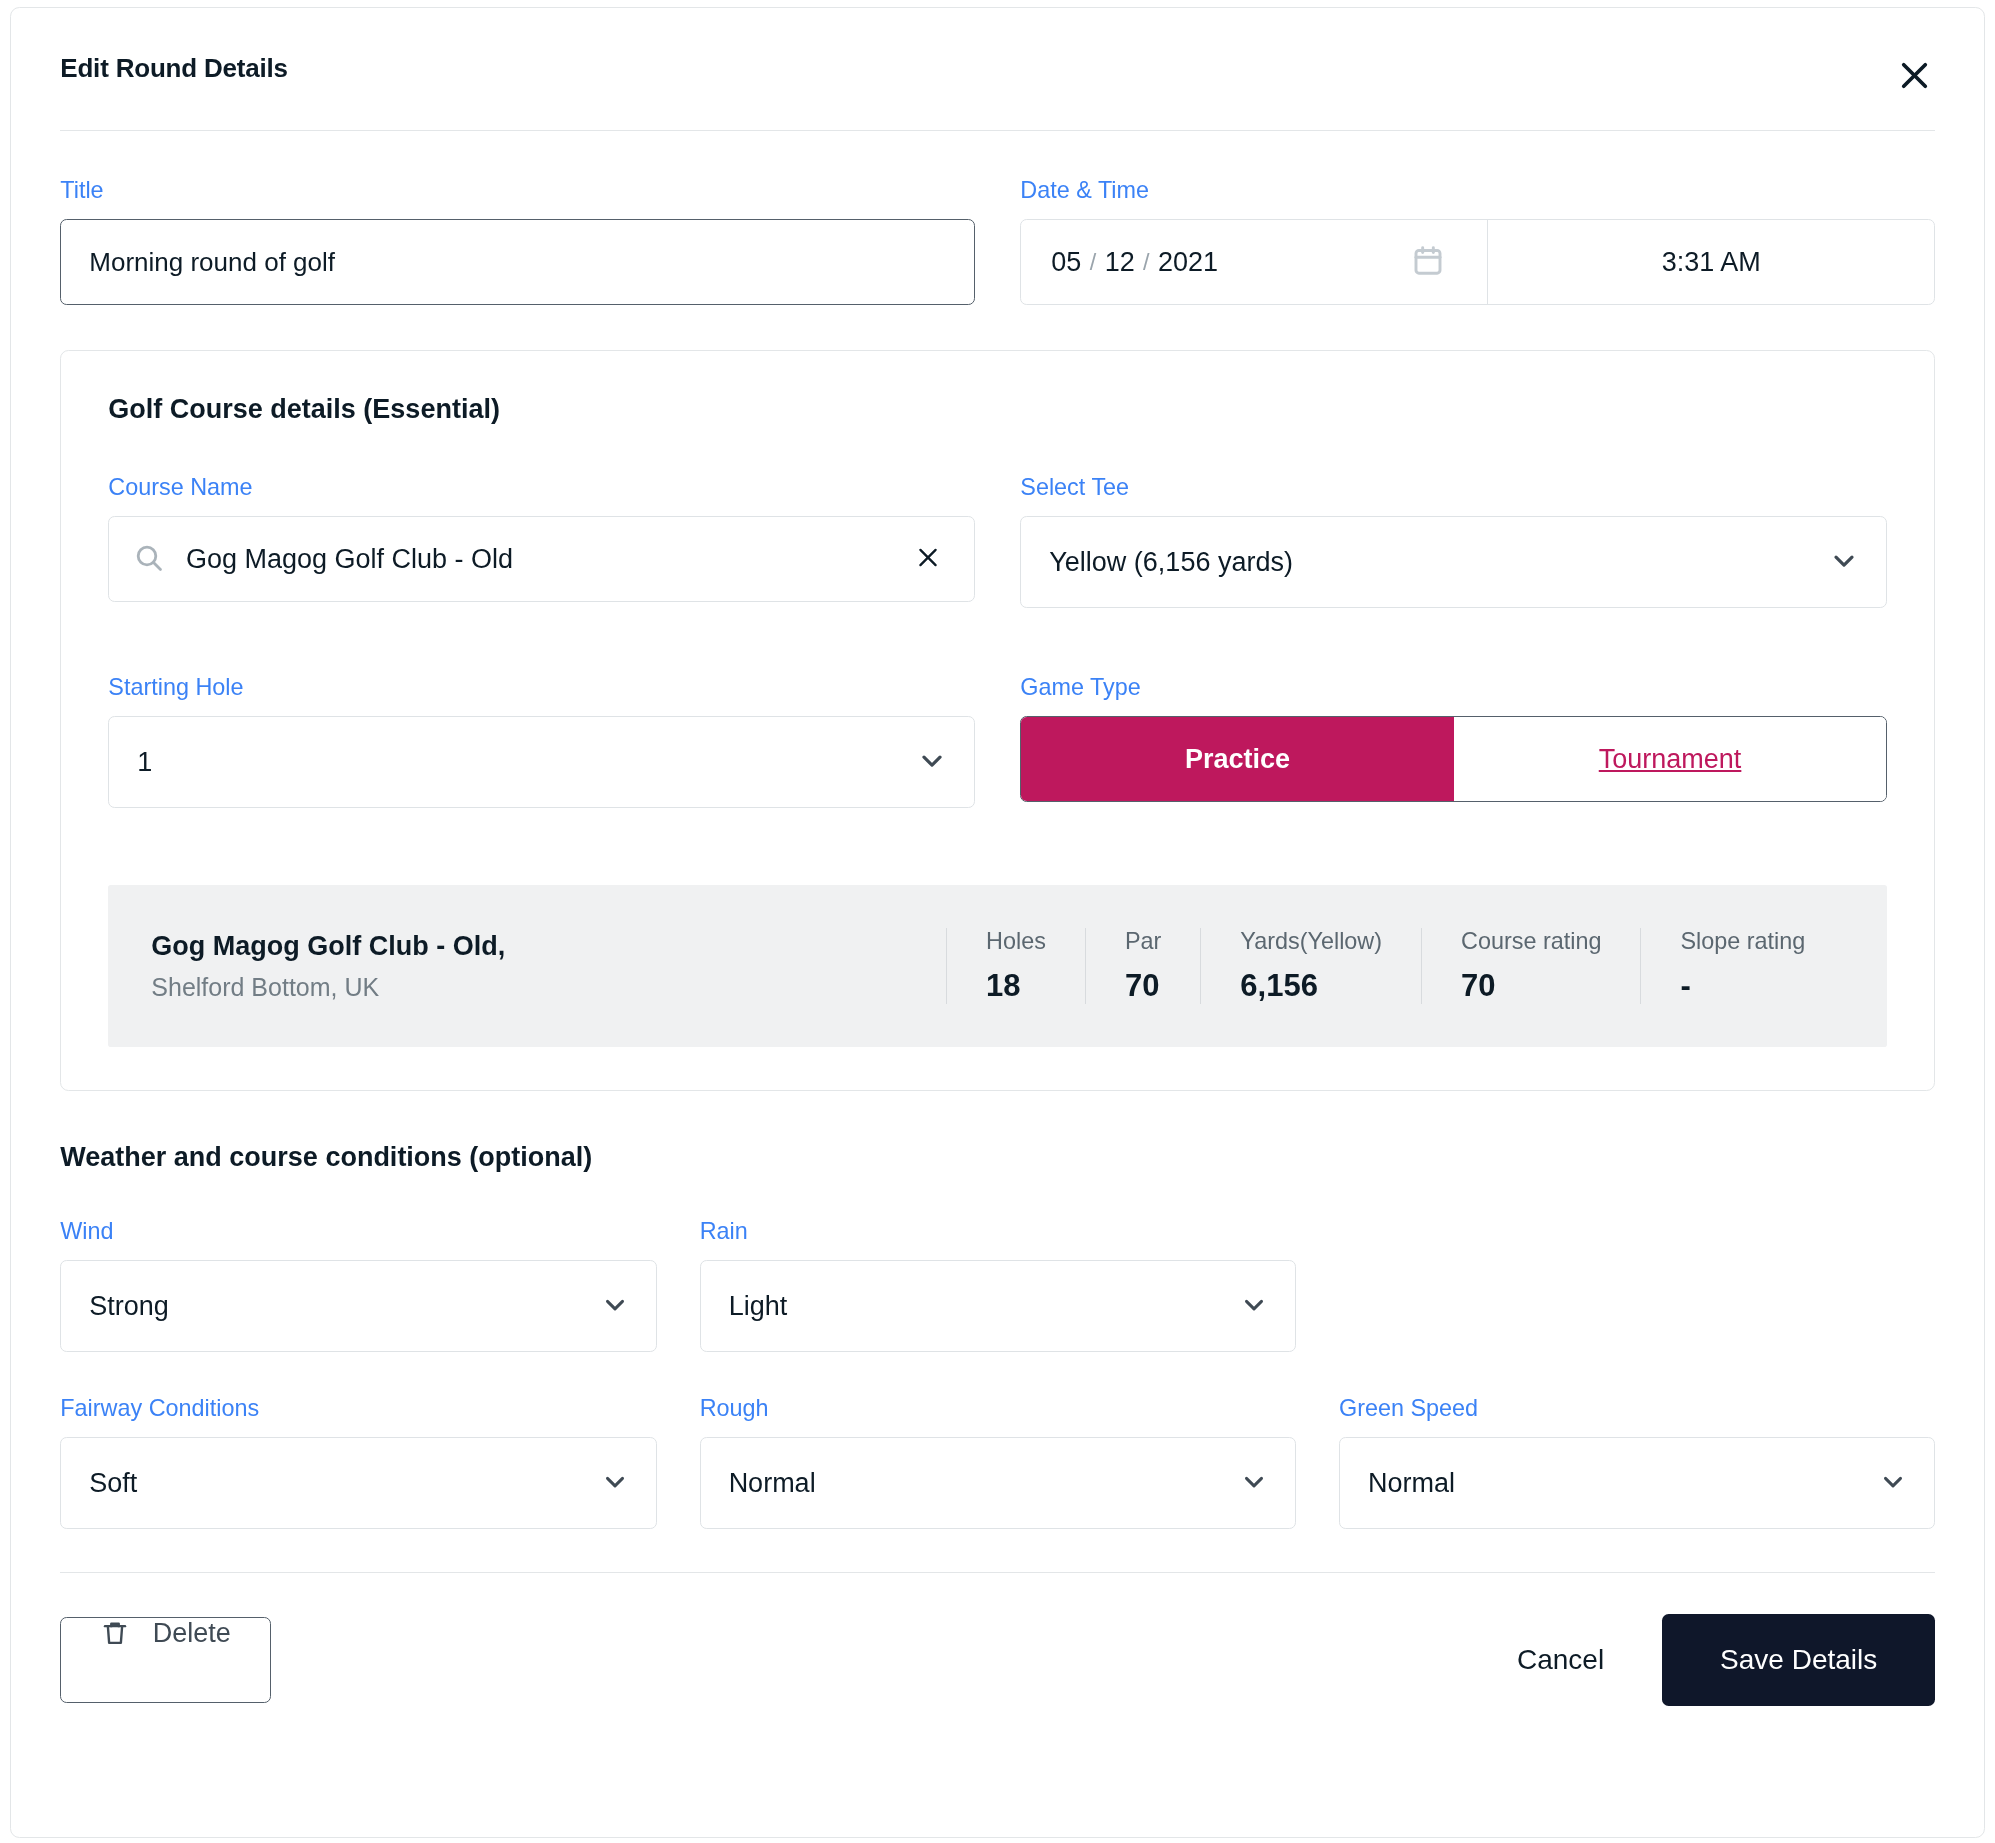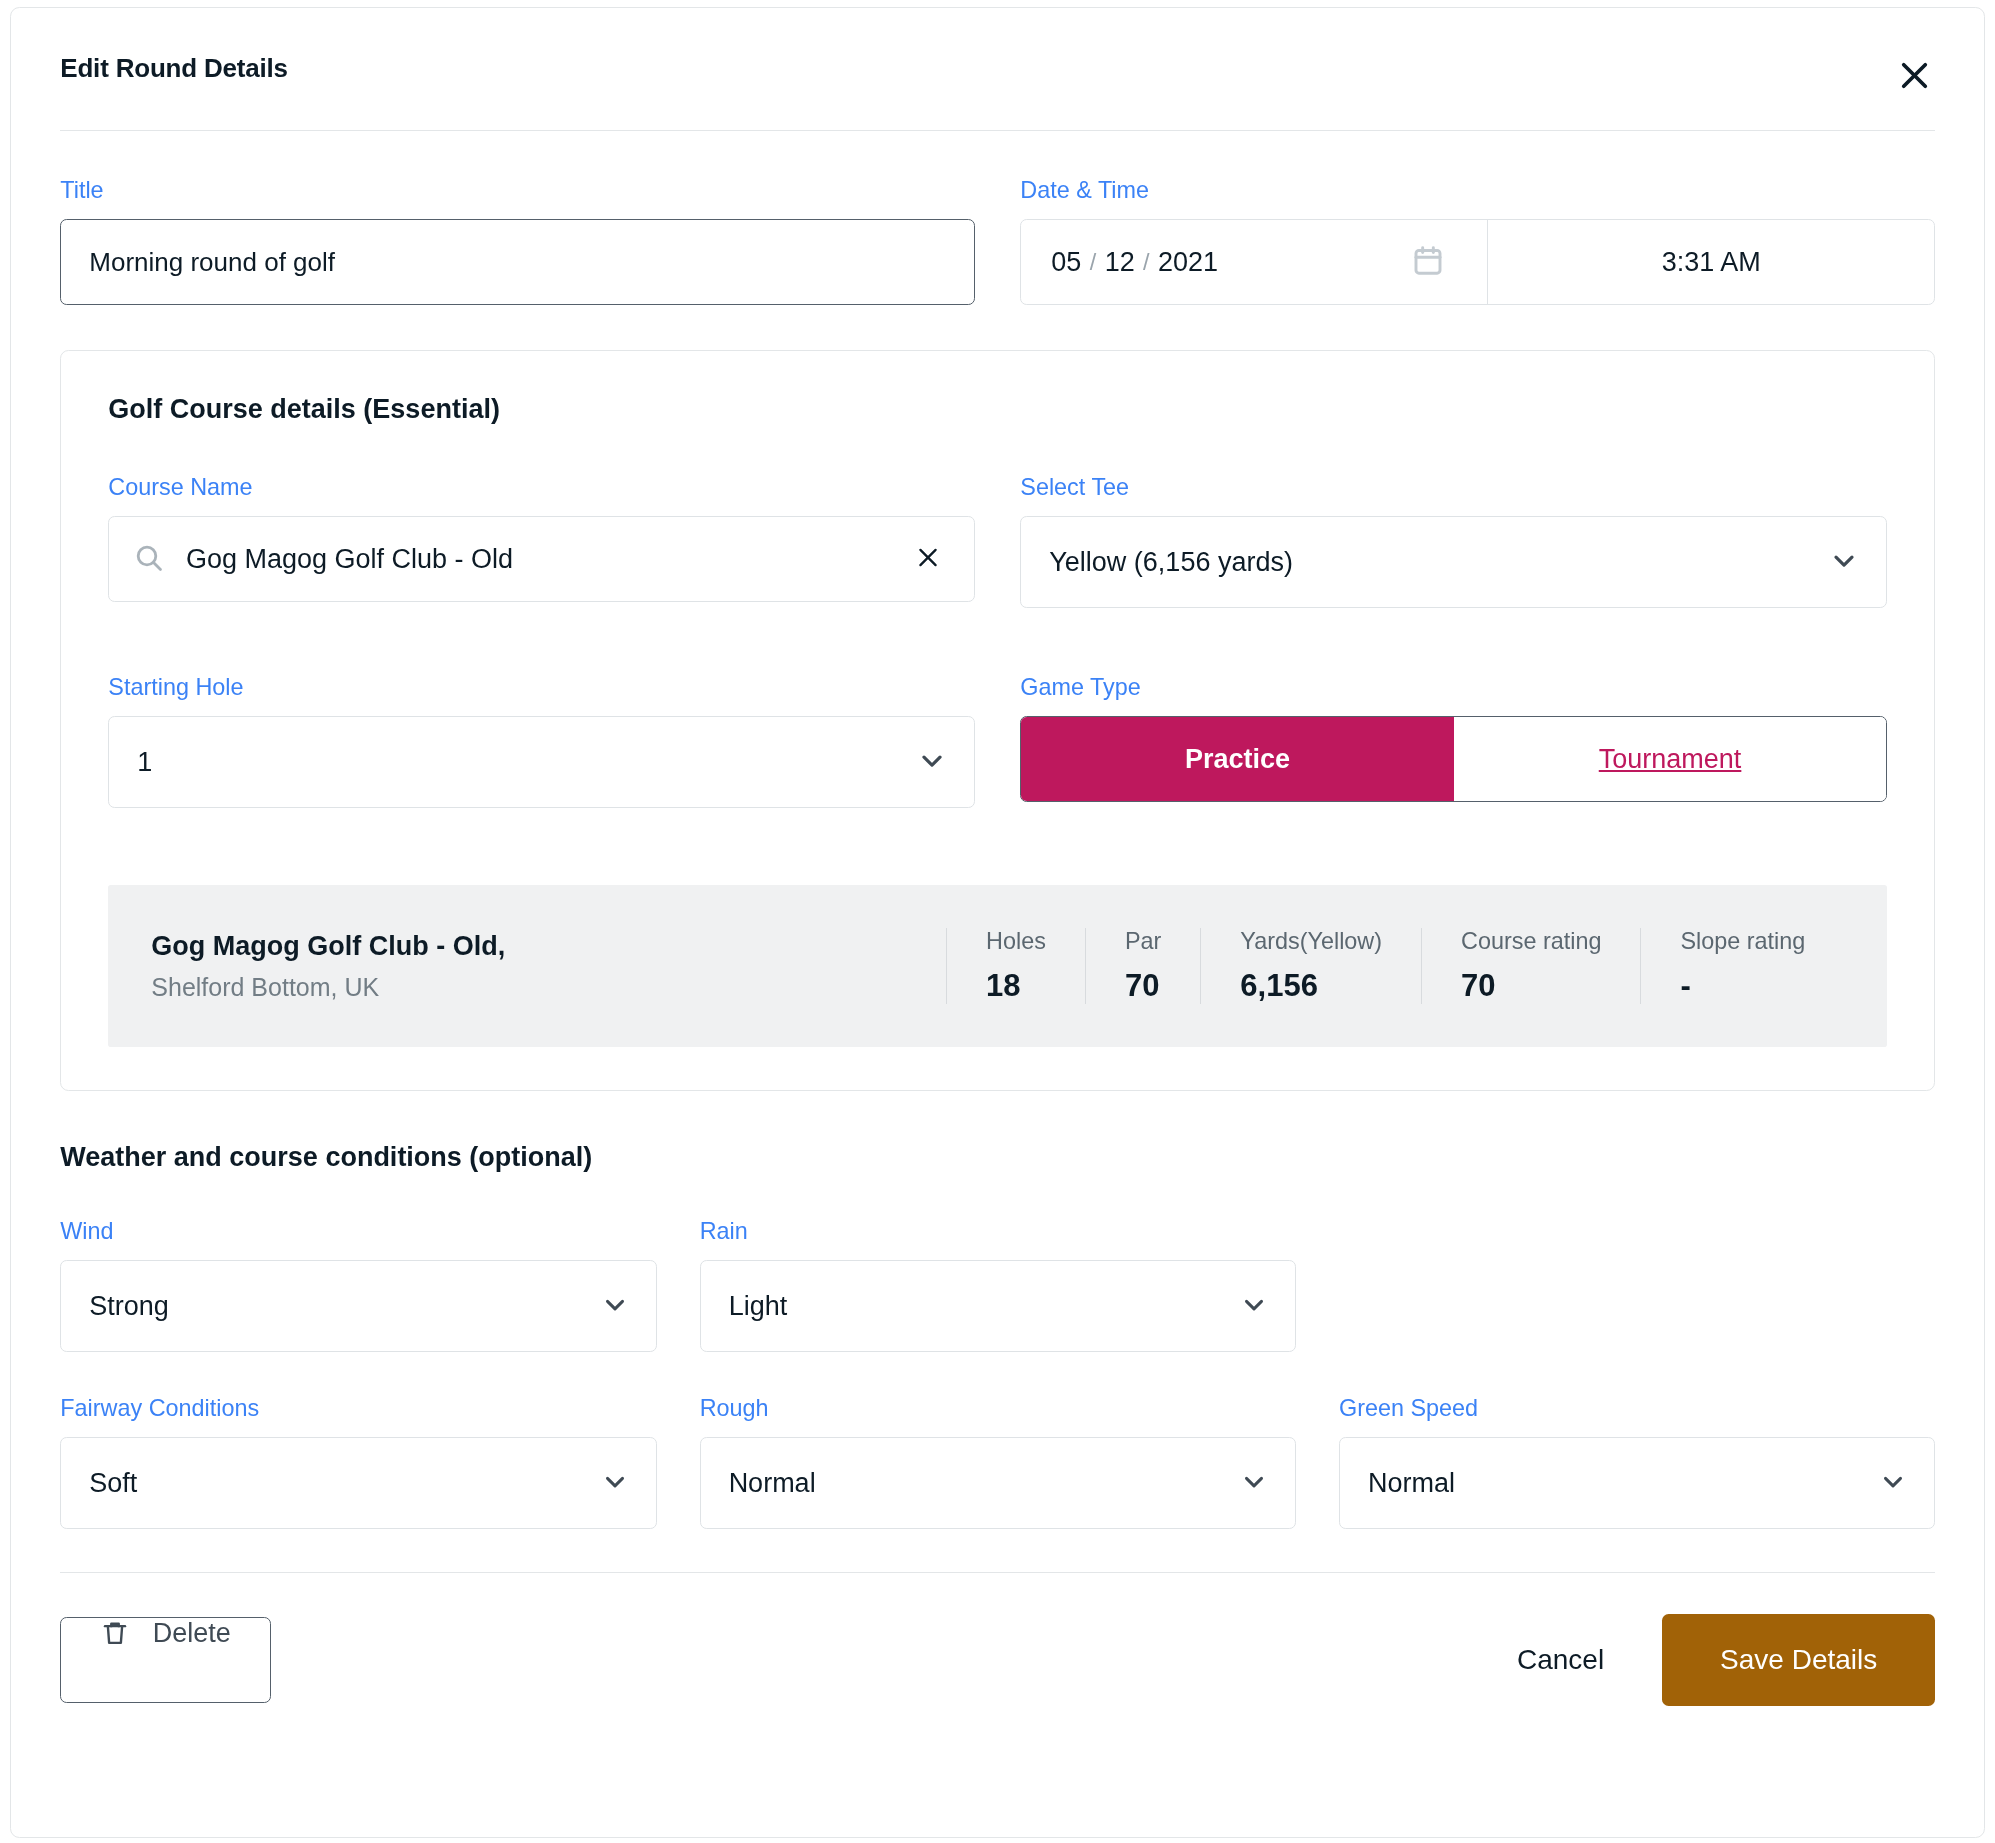--- a/index.html
+++ b/index.html
@@ -301,21 +301,21 @@
     background: none;
     border: none;
     font-family: "Liberation Sans", sans-serif;
     font-size: 28px;
     color: #0d1b26;
     cursor: pointer;
     padding: 0 45px;
     height: 86px;
   }
   .save-btn {
-    background: #a16207;
+    background: #0f172a;
     border: none;
     border-radius: 6.6px;
     color: #ffffff;
     font-family: "Liberation Sans", sans-serif;
     font-size: 28px;
     height: 92px;
     padding: 0 58px;
     cursor: pointer;
     margin-left: 13px;
   }

